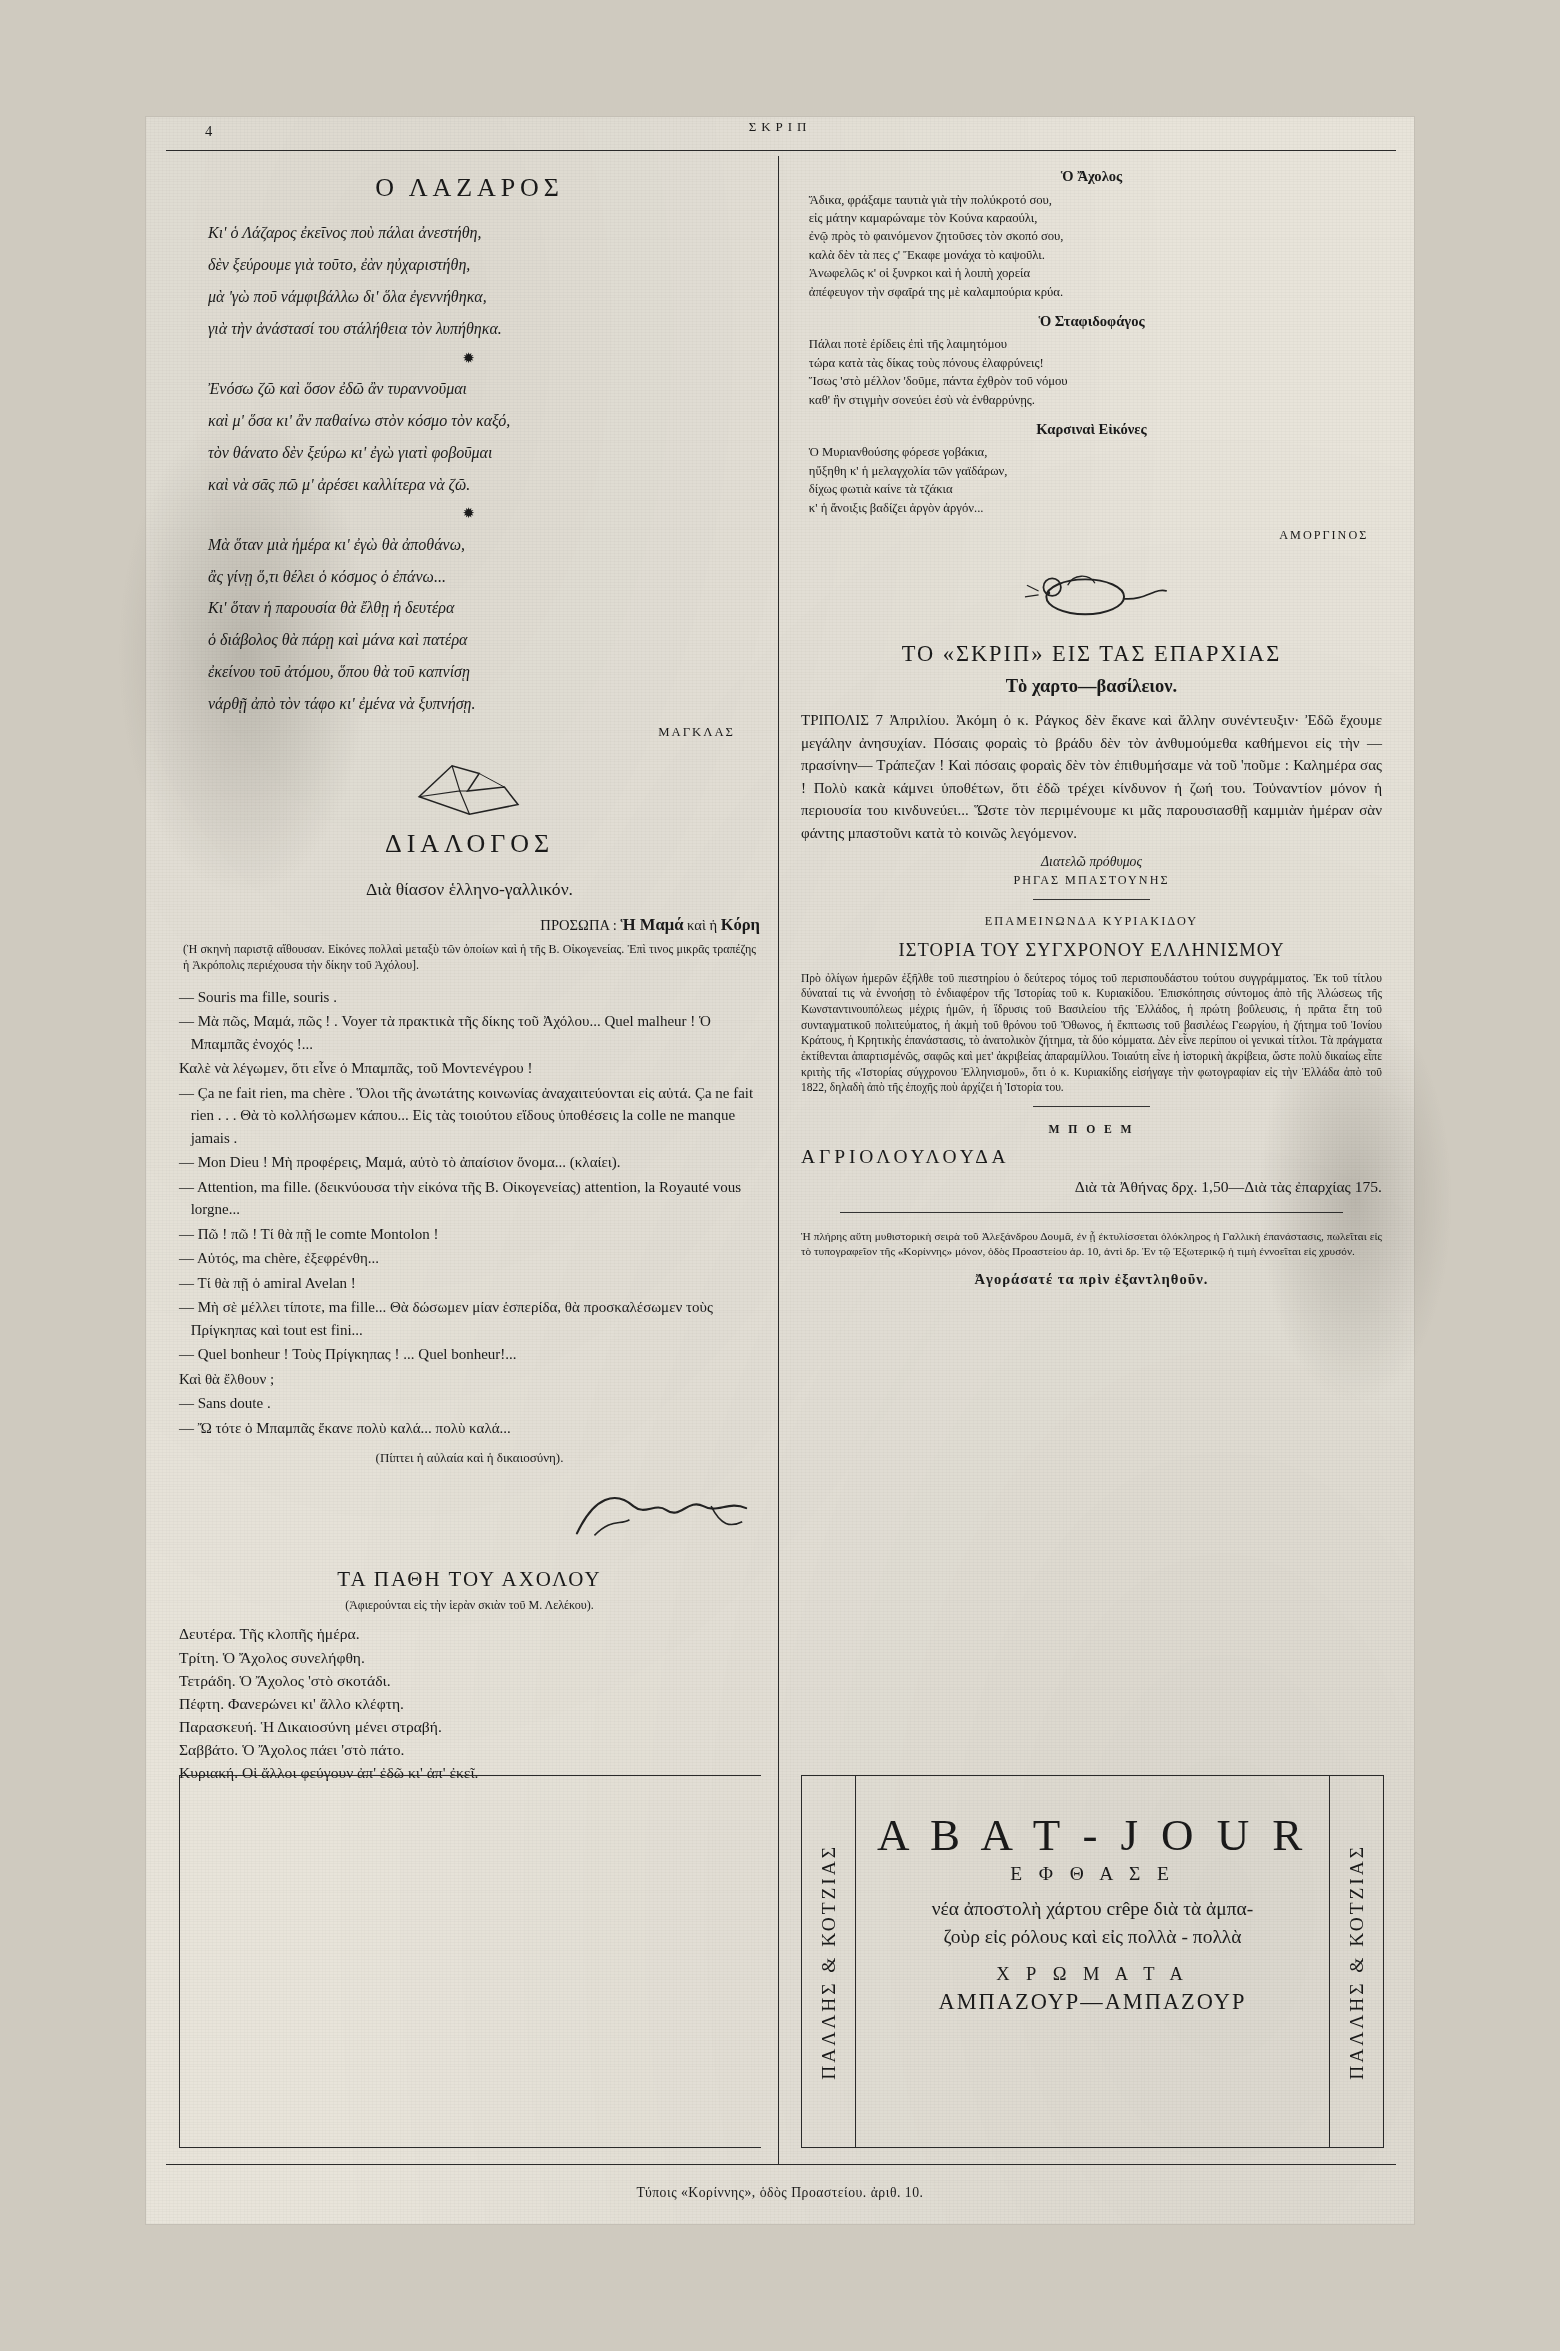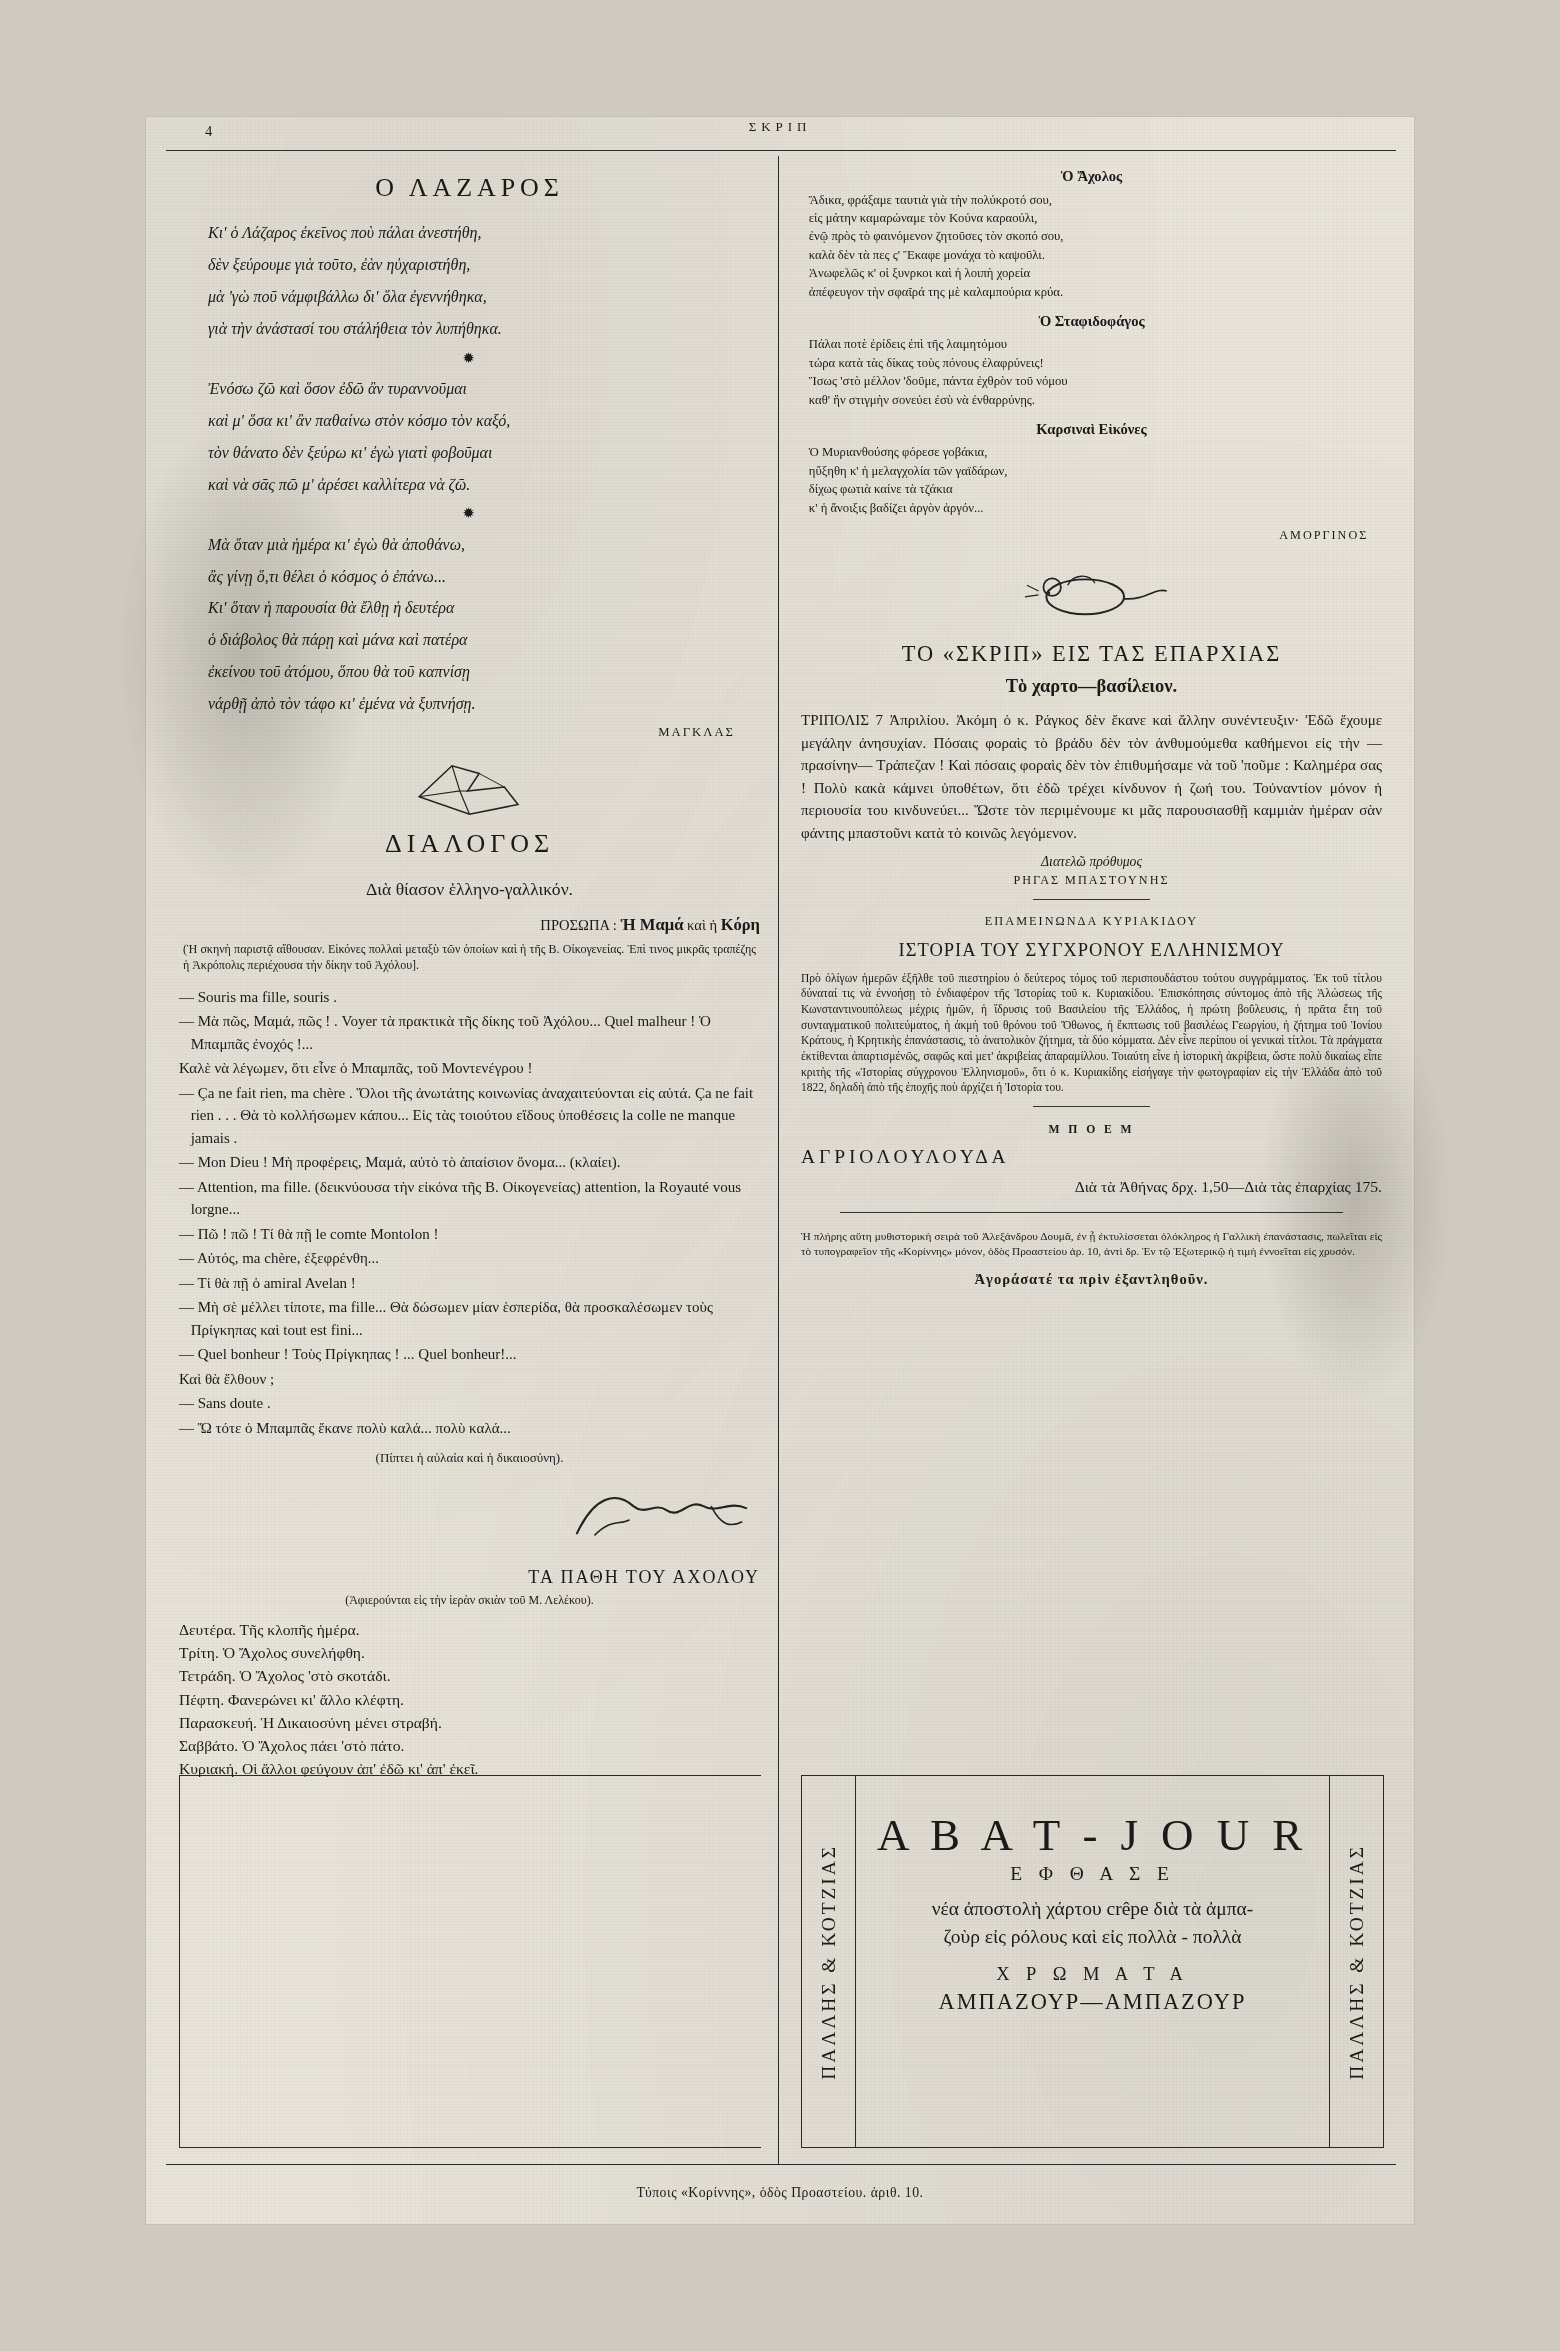--- a/index.html
+++ b/index.html
@@ -76,21 +76,21 @@
   }
   .orn-mouse{ display:block; margin:13.7px auto 7.8px; }
   .orn-stork{ display:block; margin:9.8px 0 0 auto; }
 
   .dialog-line{ margin:2px 0 2px 11.7px; text-indent:-11.7px; }
   .dialog{ font-size:15px; line-height:1.5; }
   .prosopa{ text-align:right; font-size:14.6px; margin:9.8px 0 3.9px;}
   .stage{ font-size:12px; line-height:1.38; text-align:justify; margin:0 3.9px 11.7px 3.9px;}
 
   .days div{ margin:1px 0; font-size:15.6px;}
-  .daytitle{ text-align:right; font-size:18px; letter-spacing:2px; margin:17.6px 0 2px;}
+  .daytitle{ text-align:center; font-size:21px; letter-spacing:2px; margin:17.6px 0 2px;}
   .daysub{ text-align:center; font-size:12px; margin:0 0 9.8px;}
 
   
   .epik-title{ text-align:center; font-size:14.6px; font-weight:bold; margin:2px 0 3.9px;}
   .epik-body{ font-size:12.7px; line-height:1.45; margin:0 0 9.8px 7.8px;}
   .byline{ text-align:right; font-size:12.2px; letter-spacing:2px; margin:7.8px 13.7px 0 0;}
 
   .eparxies-h{ text-align:center; font-size:22.4px; letter-spacing:2px; margin:11.7px 0 3.9px;}
   .eparxies-sub{ text-align:center; font-size:18.5px; margin:0 0 9.8px; font-weight:bold;}
   .eparxies-body{ font-size:15px; line-height:1.5; text-align:justify;}

